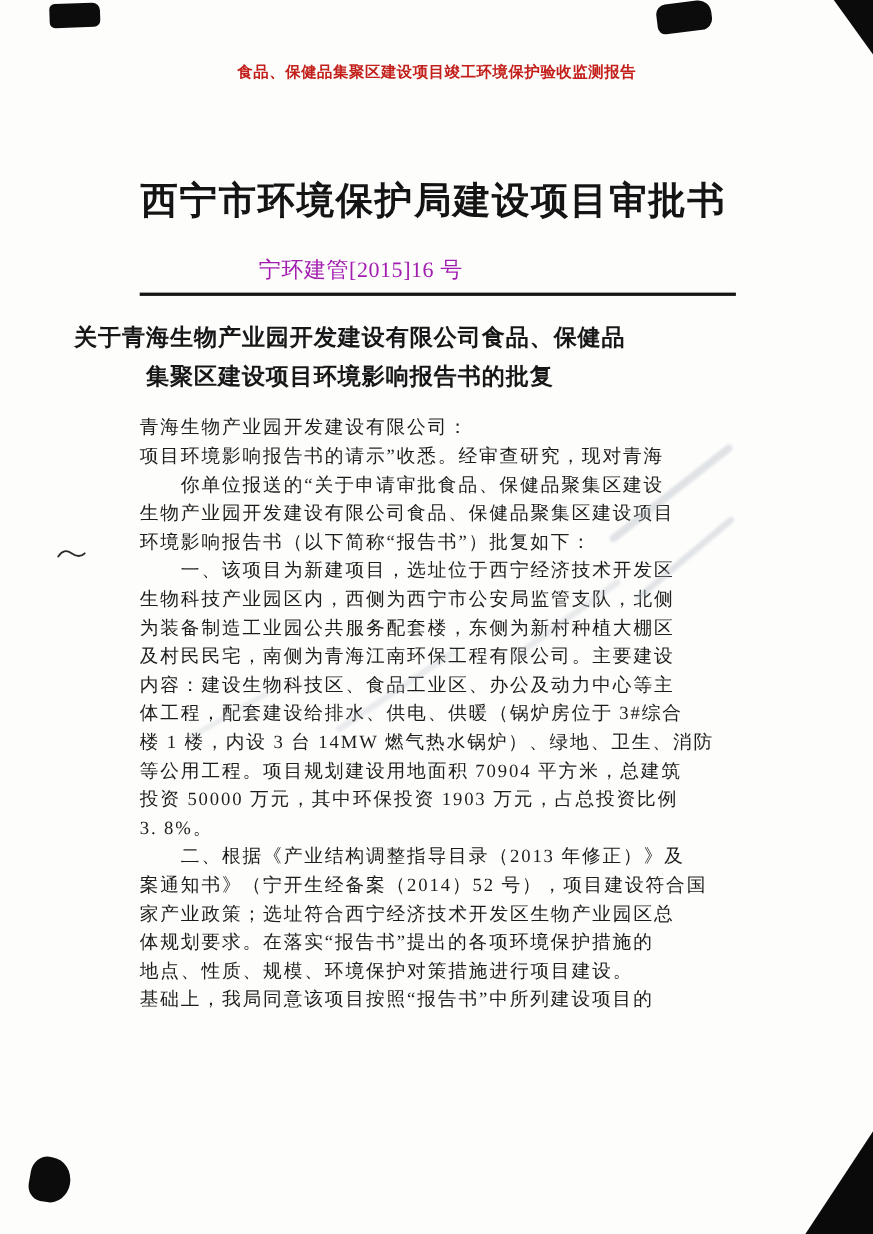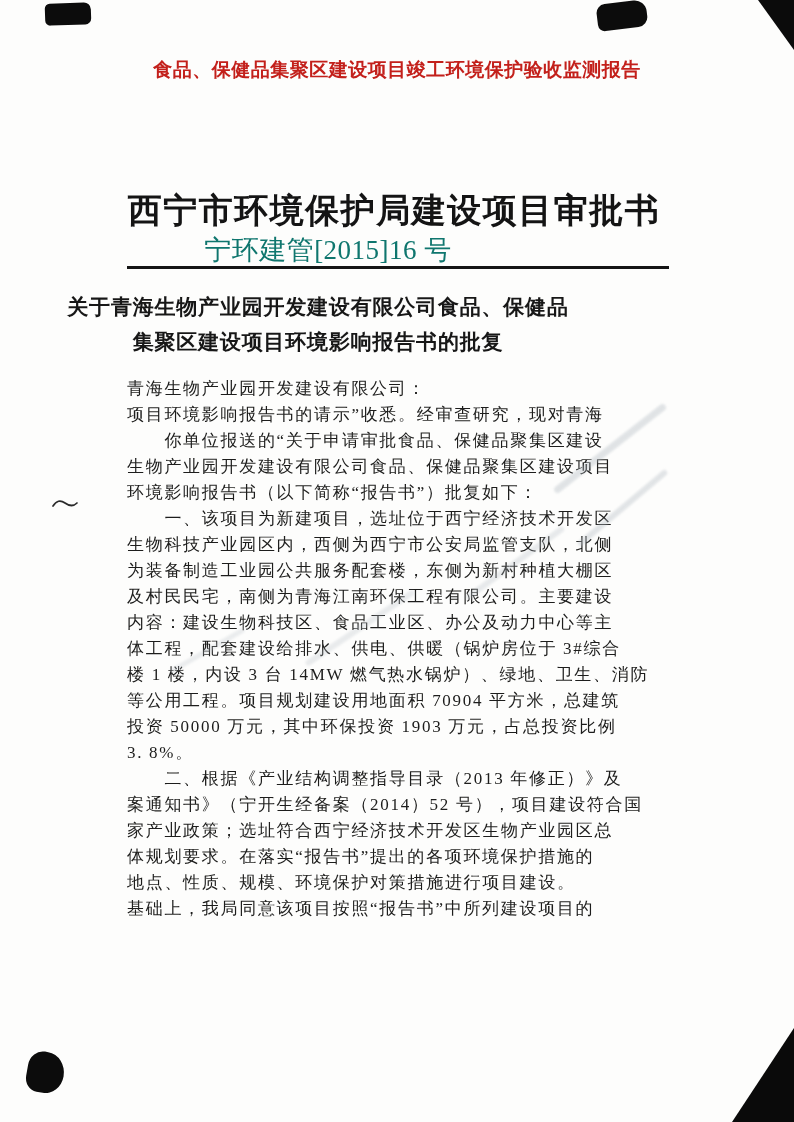--- a/index.html
+++ b/index.html
@@ -13,40 +13,39 @@
     position:relative;
     width:794px; height:1122px;
     background:#fdfdfc;
     color:#1b1b1b;
     overflow:hidden;
   }
   
   .running-header {
     position:absolute; top:57px; left:0; width:794px;
     text-align:center;
-    font-size:19px; font-weight:bold;
+    font-size:14px; font-weight:bold;
     letter-spacing:0.5px;
     color:#c3201b;
   }
   
   .doc-title {
     position:absolute; top:160px; left:0; width:788px;
     text-align:center;
     font-size:34px; font-weight:bold;
     letter-spacing:1.5px;
     color:#141414;
-    margin-top:28px;
   }
   
   .doc-number {
     position:absolute; top:232px; left:0; width:656px;
     text-align:center;
-    font-size:27px;
+    font-size:20px;
     letter-spacing:0.5px;
-    color:#0f766e;
+    color:#a21caf;
   }
   
   .rule {
     position:absolute; top:266px; left:127px;
     width:542px; height:3px;
     background:#151515;
   }
   
   .subject {
     position:absolute; top:290px; left:0; width:636px;

